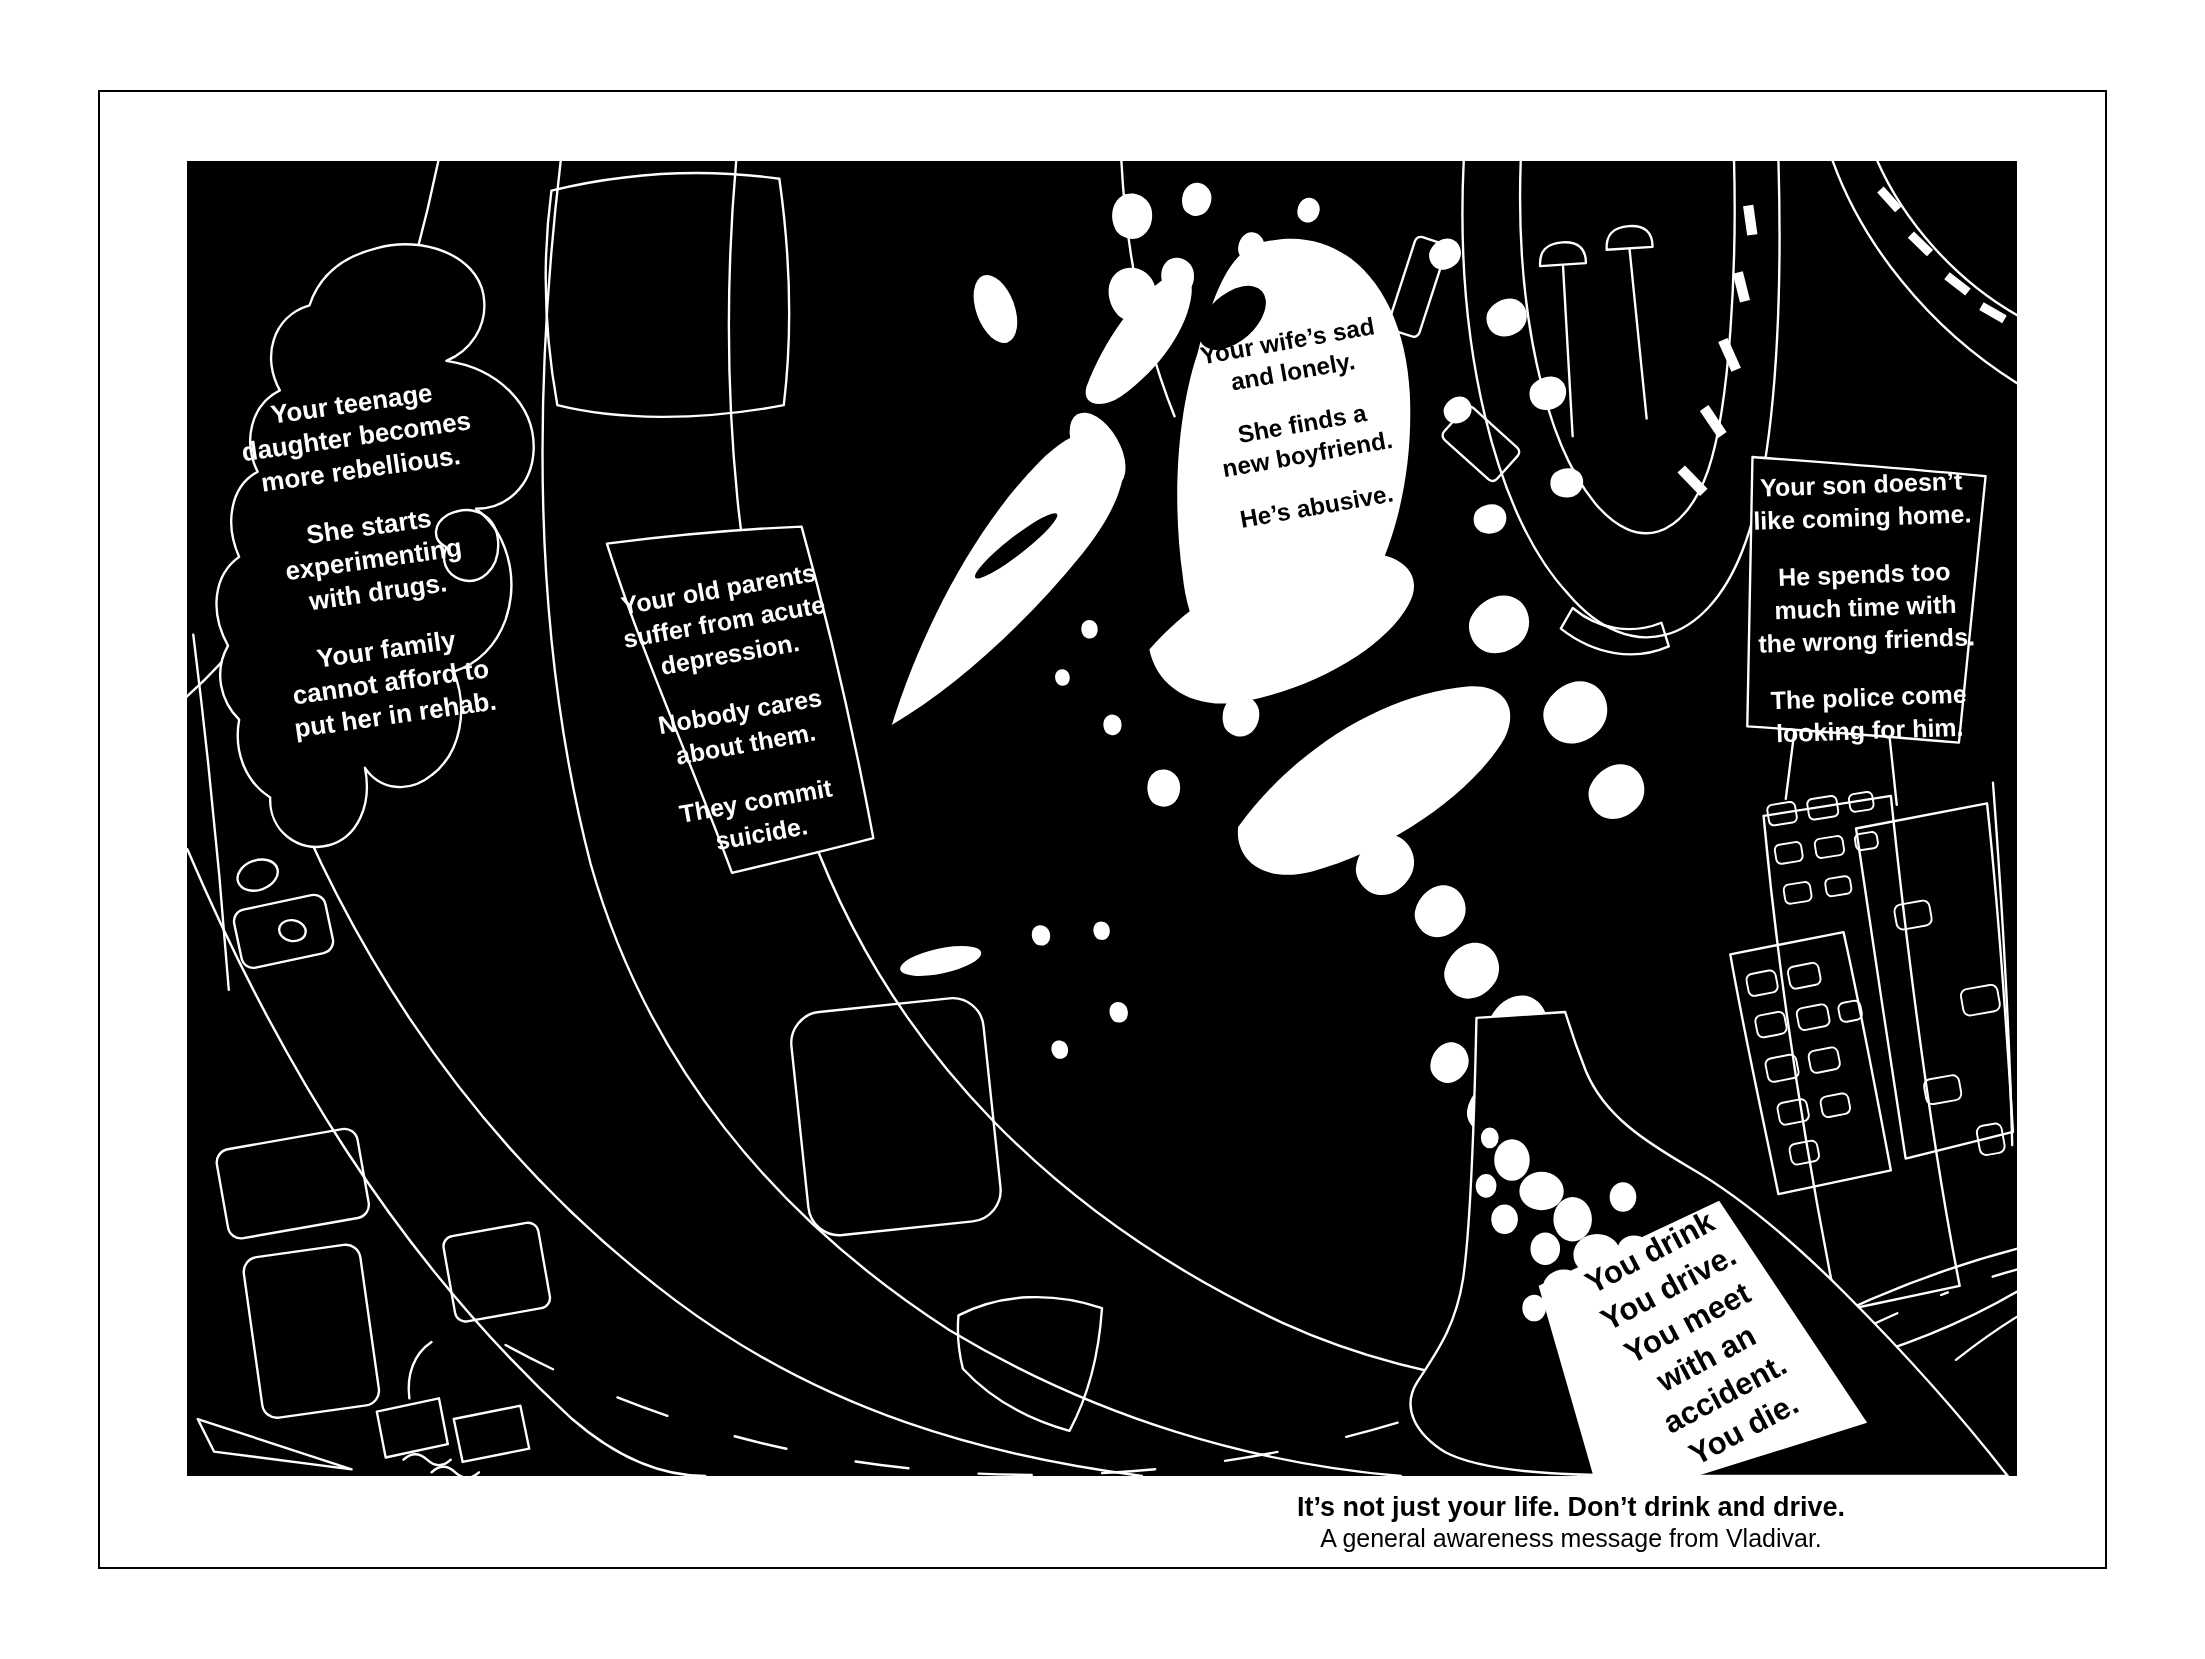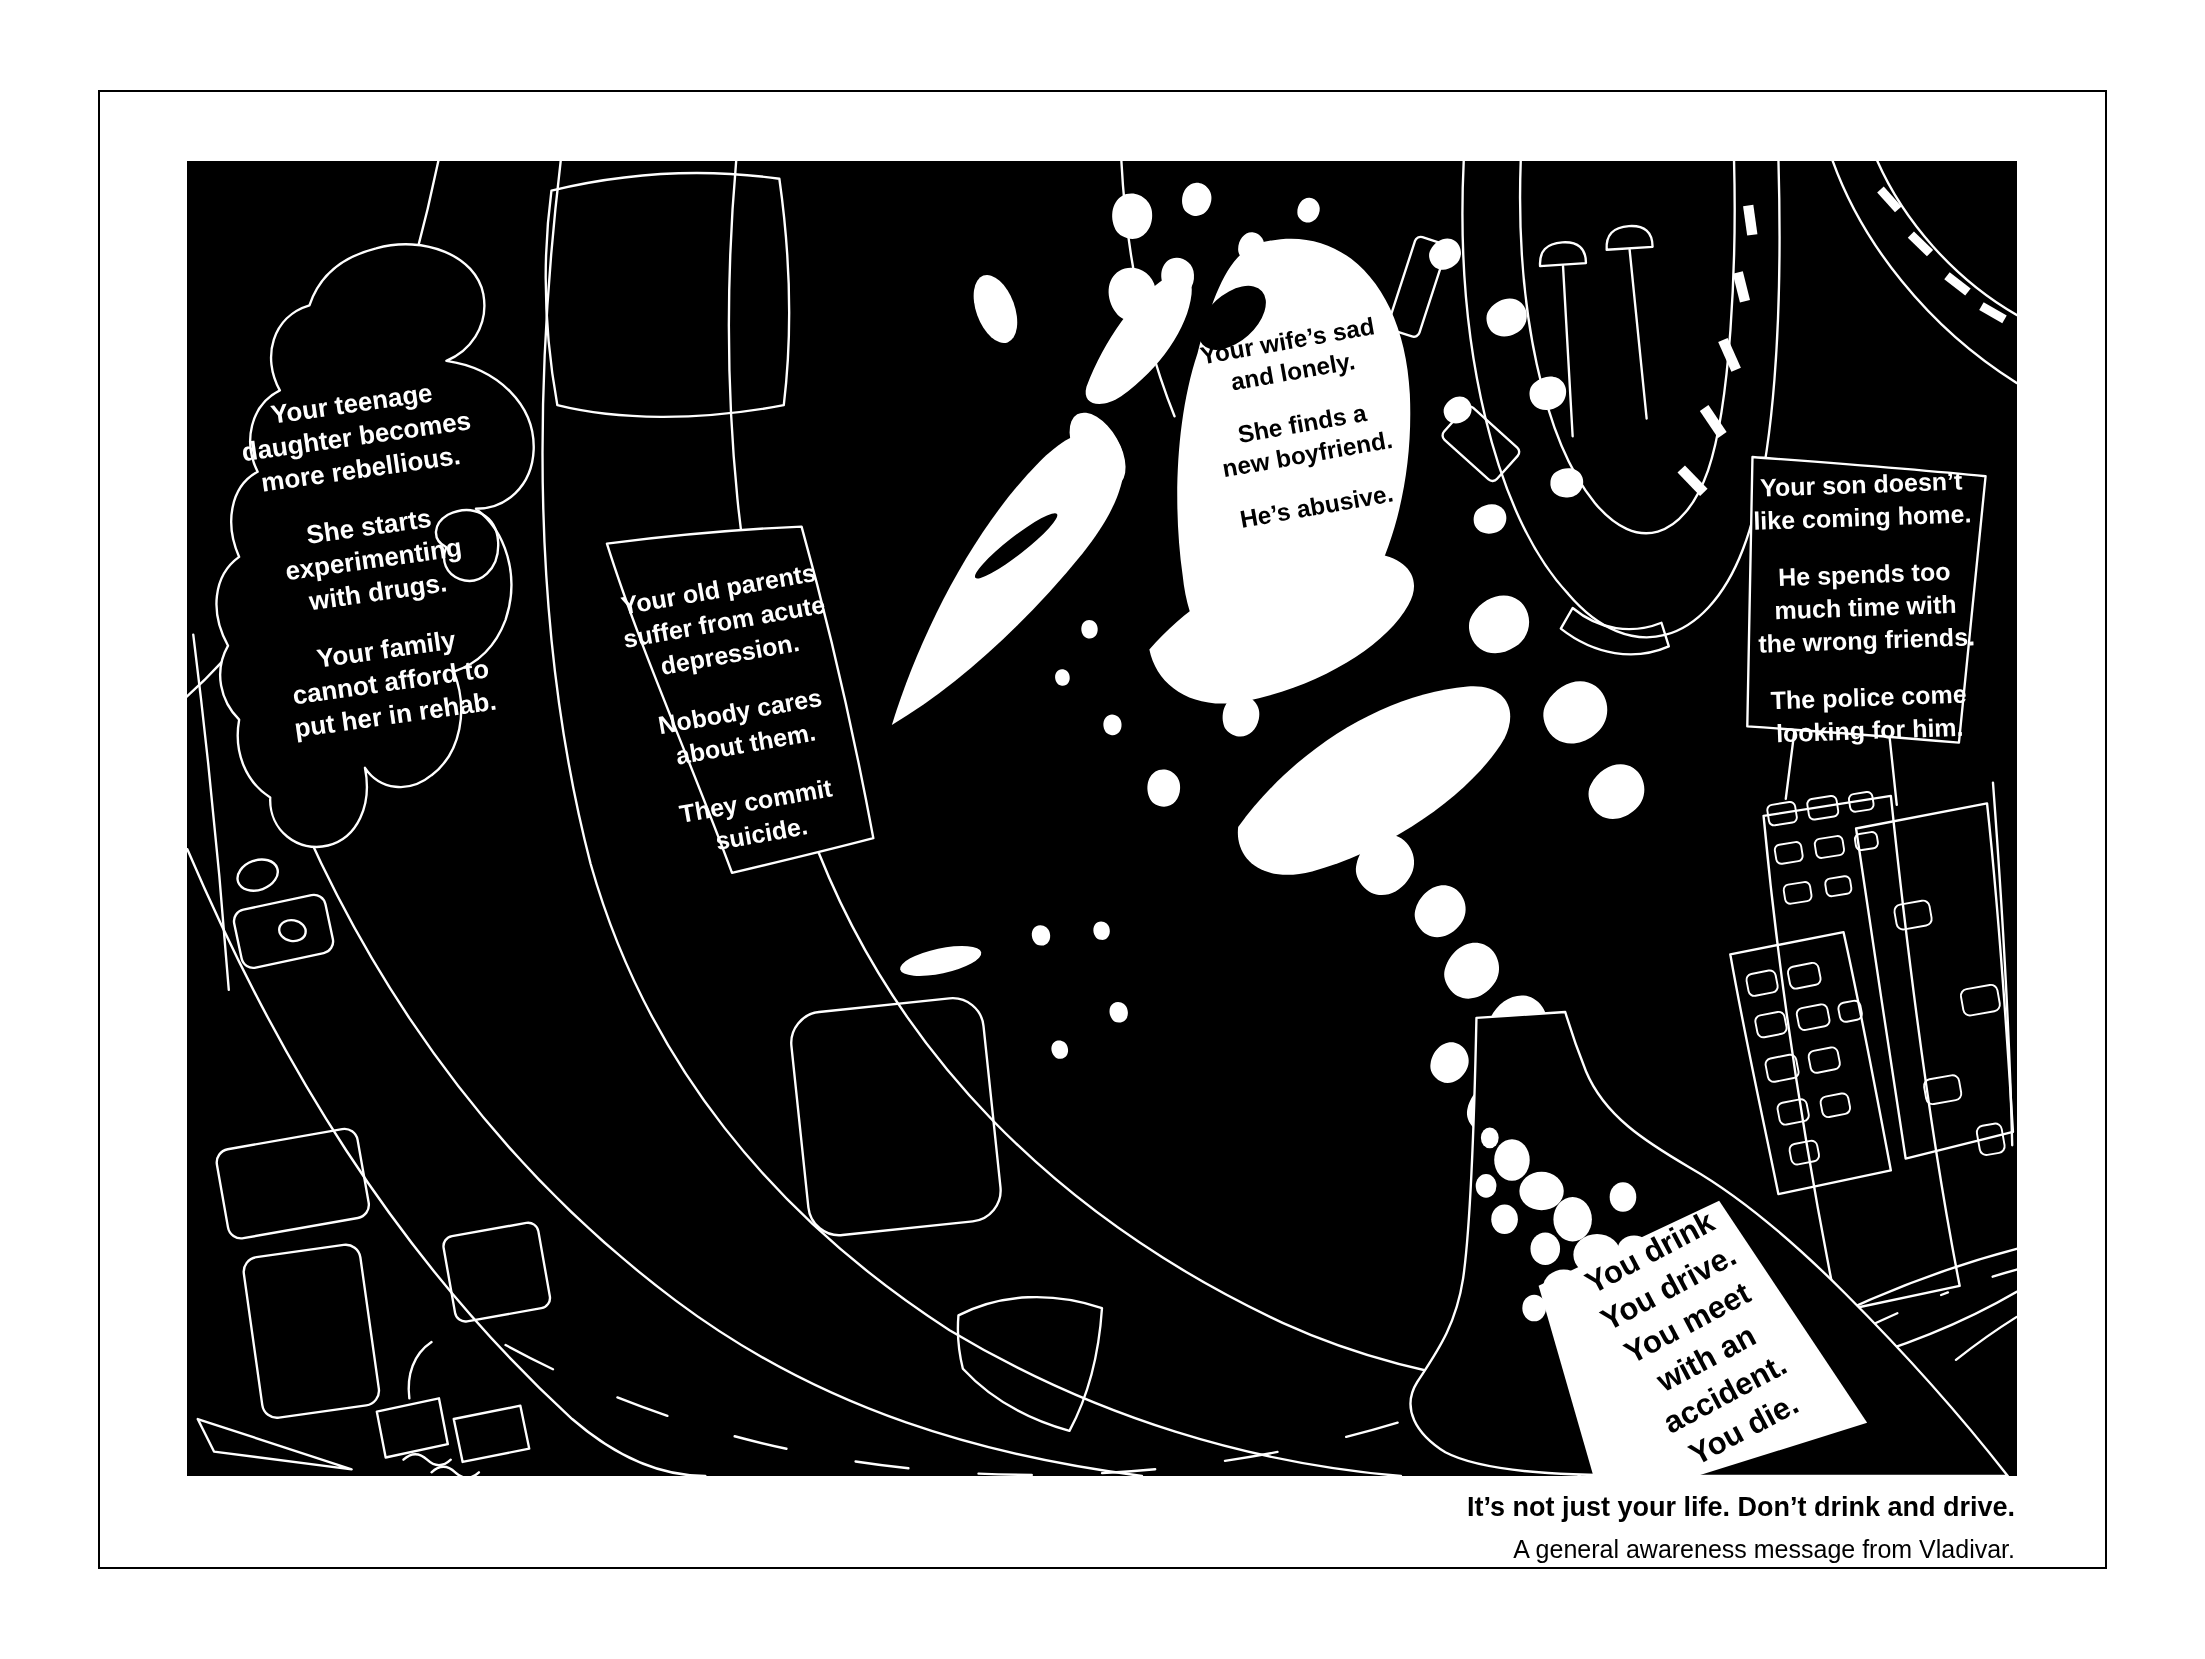--- a/index.html
+++ b/index.html
@@ -24,23 +24,23 @@
   .parents .para{line-height:33px;}
   .wife{left:1176px;top:324px;width:252px;font-size:24.4px;color:#000;transform:rotate(-10deg);}
   .wife .para{line-height:31px;}
   .wife .para + .para{margin-top:22px;}
   .son{left:1725px;top:468px;width:281px;font-size:25px;transform:rotate(-2deg);}
   .son .para{line-height:33px;}
   .son .para + .para{margin-top:24px;}
   .bottle-label-text{position:absolute;left:1575px;top:1221px;width:244px;
         font-size:31px;font-weight:bold;color:#000;text-align:center;line-height:40px;
         transform:rotate(-28deg);}
-  .footer{position:absolute;right:190px;top:1492px;width:888px;text-align:right;color:#000;}
+  .footer{position:absolute;right:190px;top:1492px;width:888px;text-align:center;color:#000;}
   .footer .head{font-size:27px;font-weight:bold;}
-  .footer .sub{font-size:25px;font-weight:normal;margin-top:12px;}
+  .footer .sub{font-size:25px;font-weight:normal;margin-top:1px;}
 </style>
 </head>
 <body>
 
 <div class="page">
   <div class="frame"></div>
 
   <div class="canvas">
     <svg class="art" viewBox="0 0 2472 1777">
 

